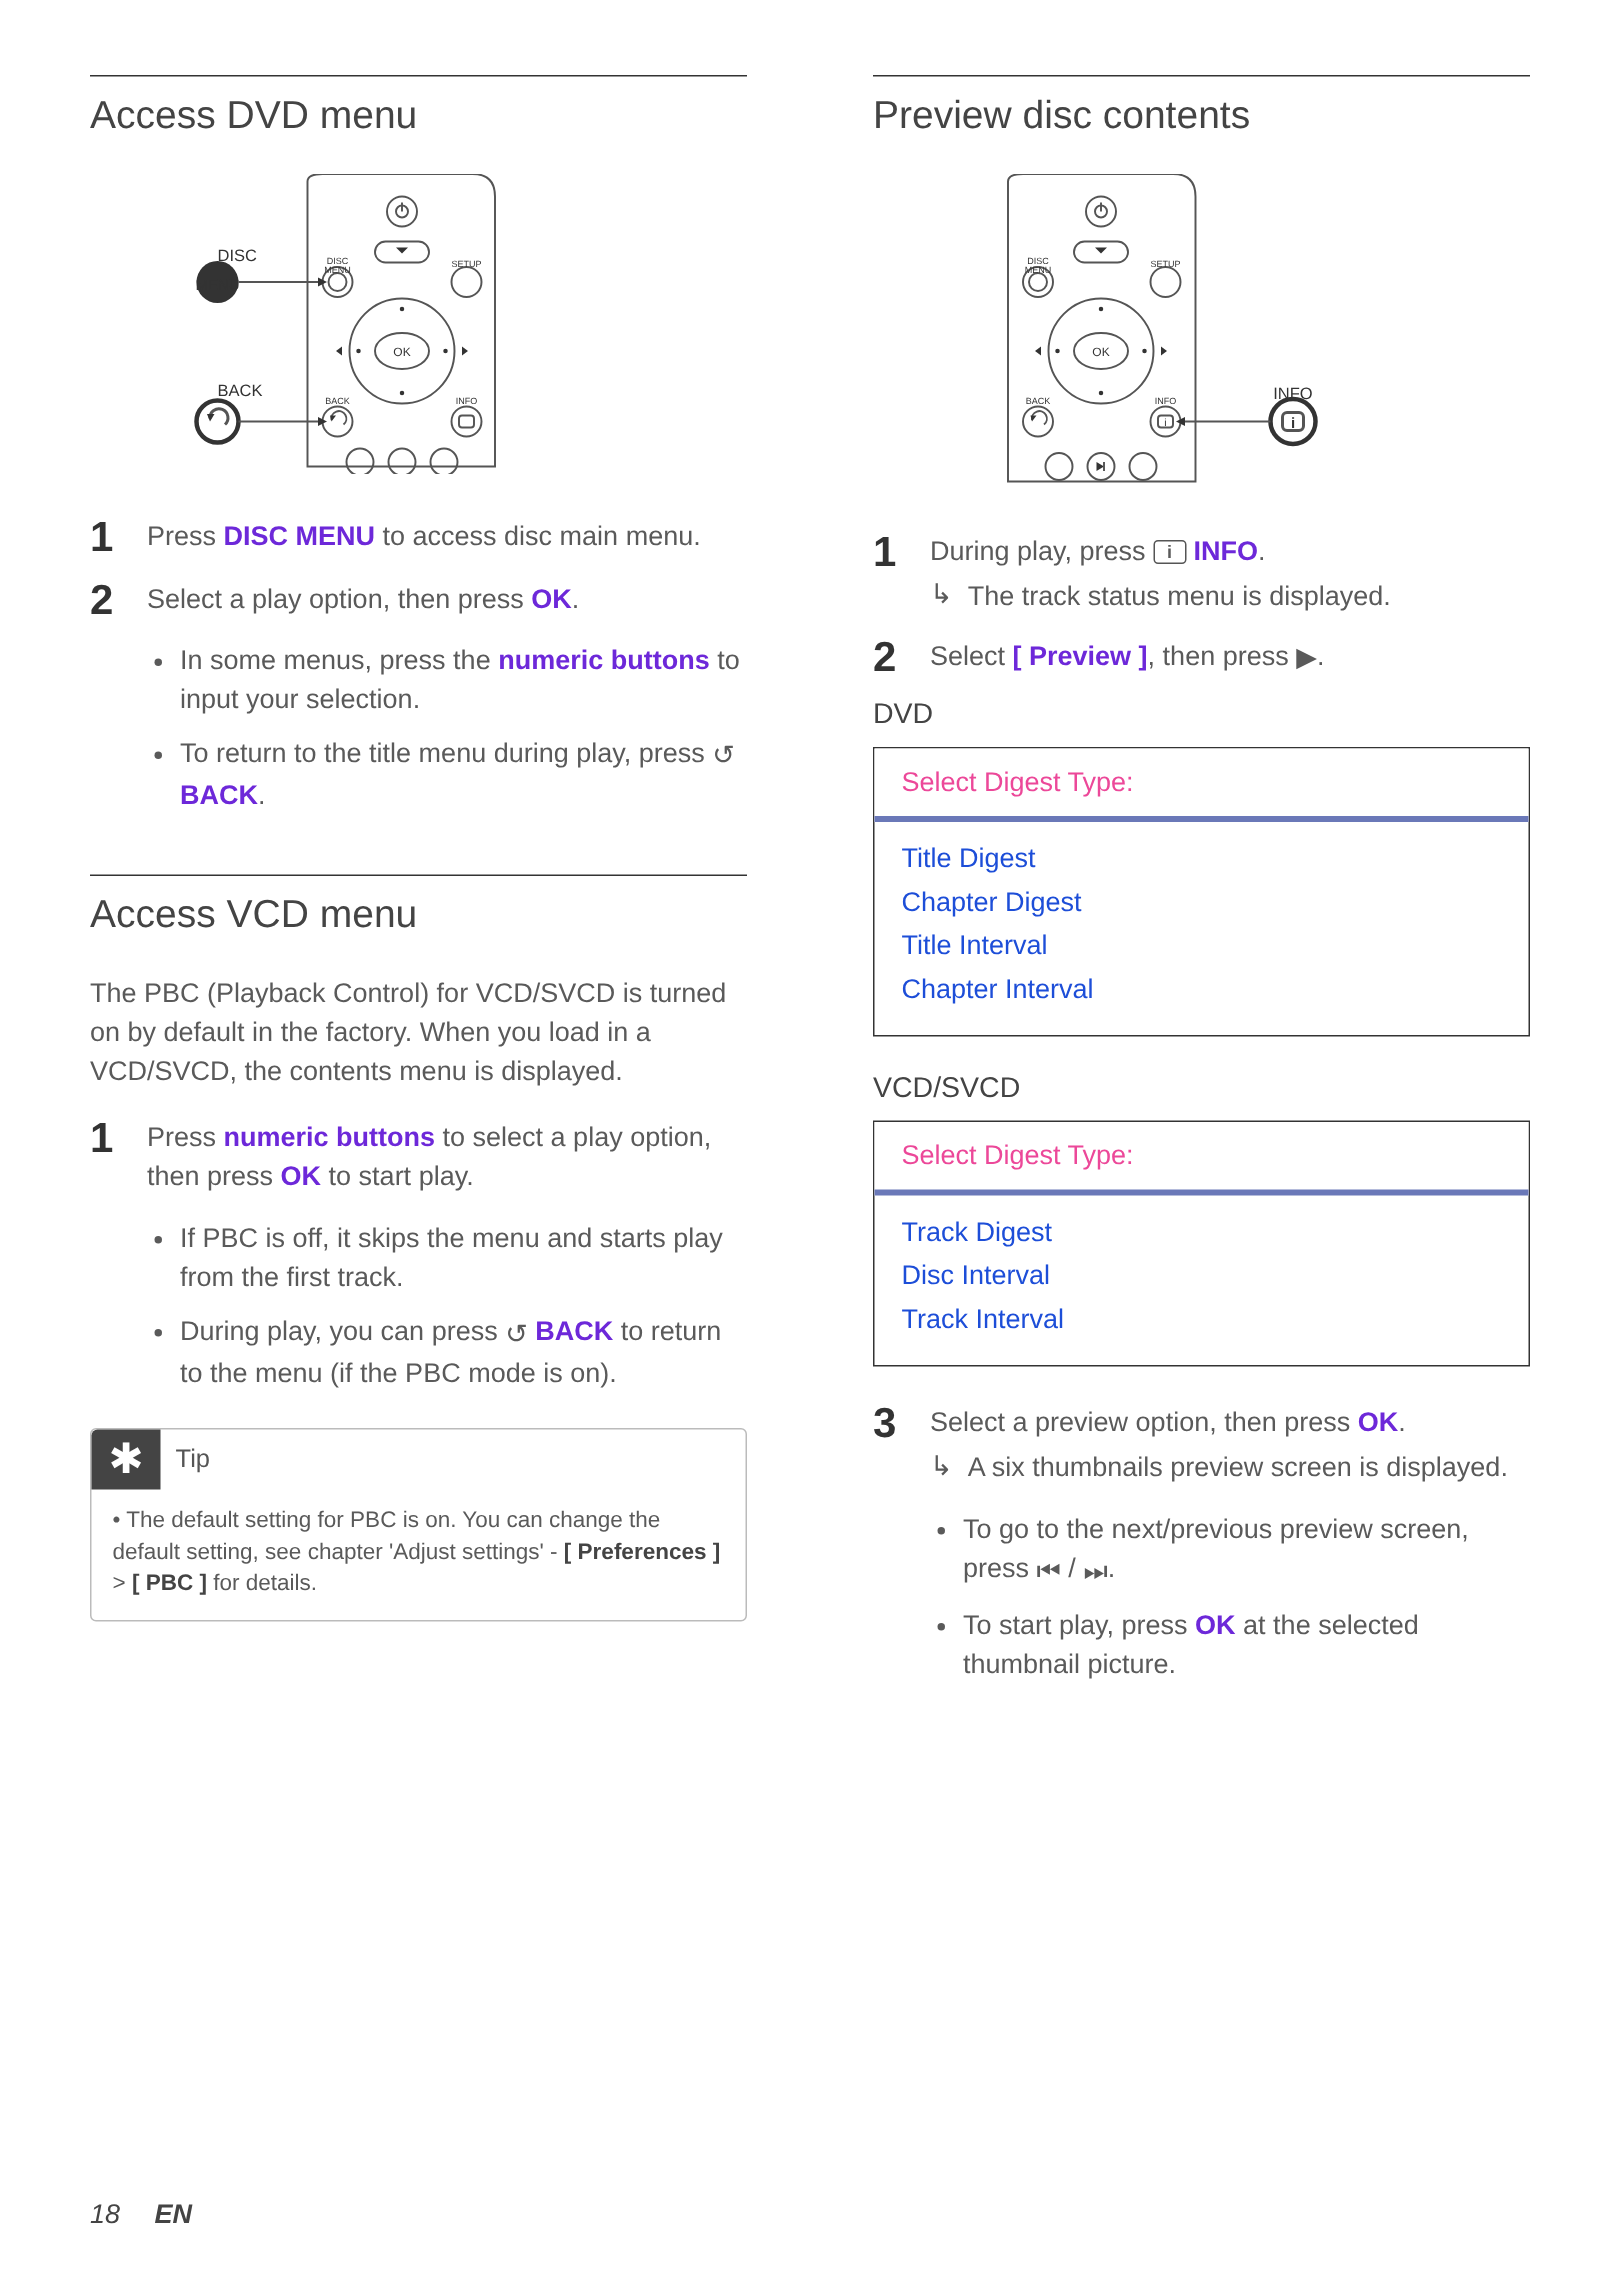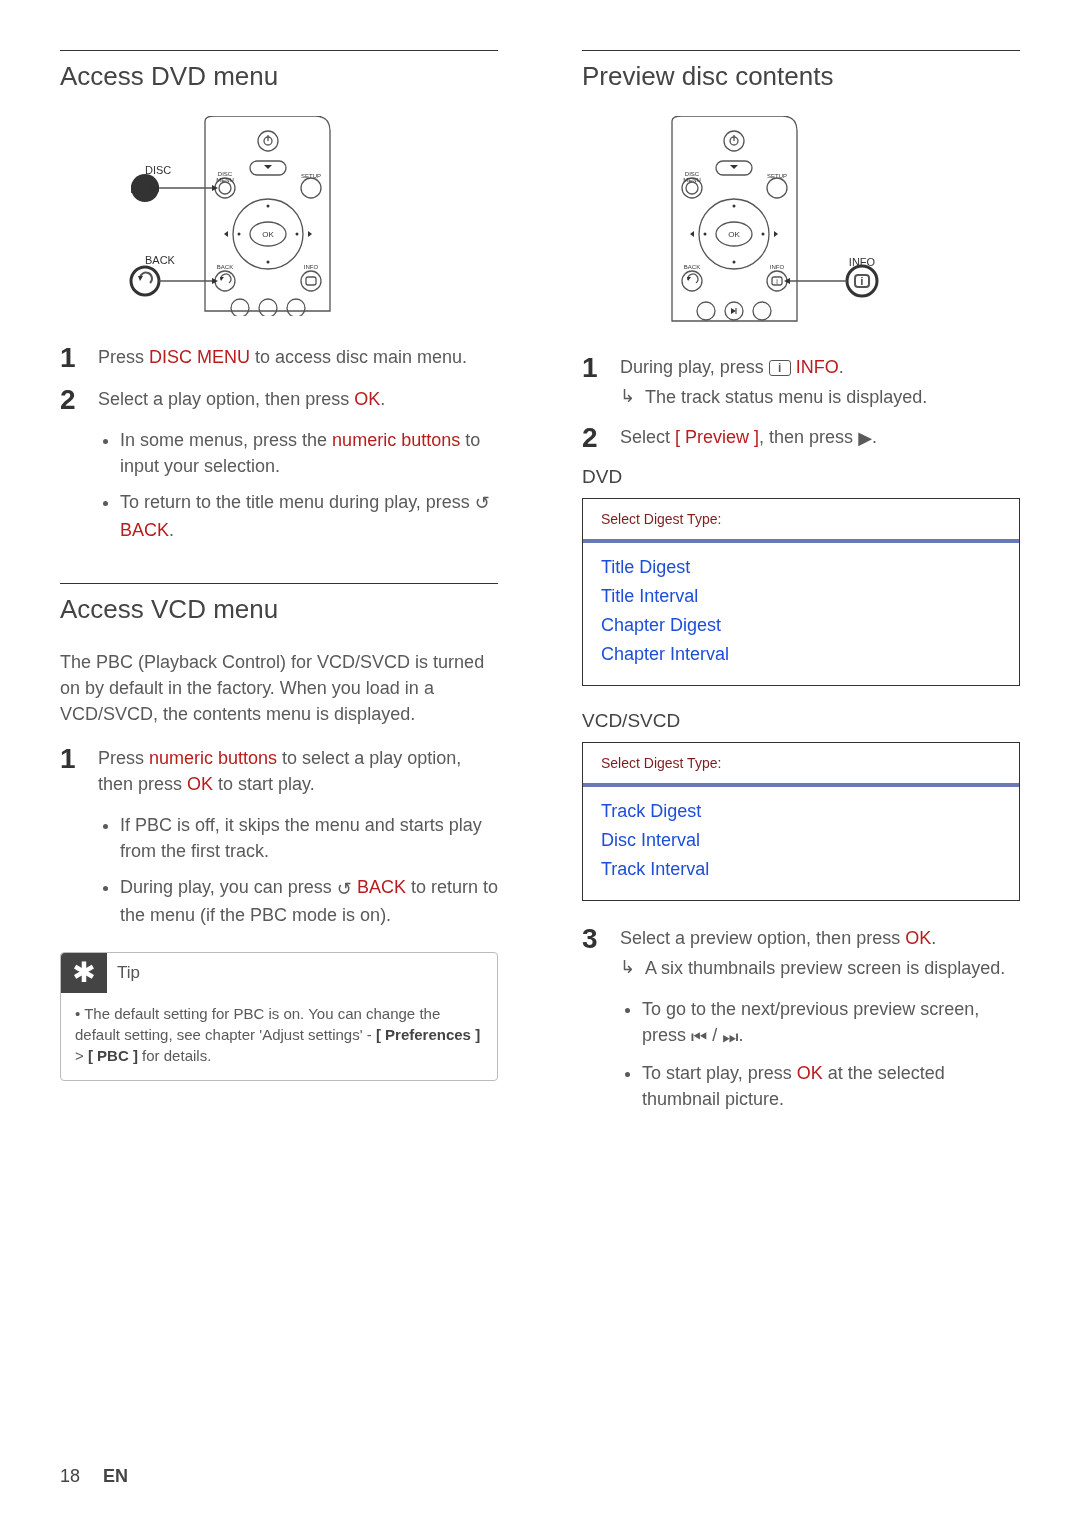--- a/index.html
+++ b/index.html
@@ -7,43 +7,43 @@
   .cols { display: flex; gap: 84px; }
   .col { flex: 1; min-width: 0; }
   .hr-top { border: none; border-top: 1.5px solid #333; margin-bottom: 10px; }
   h2 { font-weight: normal; color: #444; font-size: 26px; margin-bottom: 24px; }
   .diagram { display: flex; justify-content: flex-start; padding-left: 40px; margin-bottom: 28px; }
   .diagram-r { display: flex; justify-content: flex-start; padding-left: 70px; margin-bottom: 28px; }
   ol.steps { list-style: none; padding: 0; }
   ol.steps > li { display: flex; gap: 18px; margin-bottom: 14px; }
   .num { font-size: 28px; font-weight: bold; color: #333; line-height: 1; min-width: 20px; }
   .stepbody { flex: 1; font-size: 18px; line-height: 1.45; }
-  .stepbody .b { font-weight: normal; color: #b91c1c; }
+  .stepbody .b { font-weight: bold; color: #6d28d9; }
   ul.sub { list-style: disc; margin-top: 15px; padding-left: 22px; }
   ul.sub li { margin-bottom: 10px; font-size: 18px; }
   .arrow-sub { display: flex; gap: 10px; margin-top: 4px; font-size: 18px; }
   .arrow { font-size: 18px; line-height: 1.4; }
   .para { font-size: 18px; line-height: 1.45; margin-bottom: 18px; }
   .hr-mid { border: none; border-top: 1.5px solid #333; margin: 30px 0 10px 0; }
   .tip-box { border: 1px solid #bbb; border-radius: 4px; margin-top: 14px; }
   .tip-hdr { display: flex; align-items: center; gap: 10px; padding: 0; }
   .tip-badge { width: 46px; height: 40px; background: #444; color: #fff; display: flex; align-items: center; justify-content: center; font-size: 28px; border-top-left-radius: 4px; }
   .tip-label { font-size: 17px; color: #555; }
   .tip-body { font-size: 15px; line-height: 1.4; padding: 10px 14px 14px 14px; }
   .tip-body .b { font-weight: bold; color: #444; }
   .menu-box { border: 1.5px solid #333; margin-bottom: 24px; }
-  .menu-box .hdr { padding: 12px 18px; font-size: 14px; color: #7f1d1d; border-bottom: 4px solid #6a78b8; background: #fff; }
+  .menu-box .hdr { padding: 12px 18px; font-size: 18px; color: #ec4899; border-bottom: 4px solid #6a78b8; background: #fff; }
   .menu-box .items { padding: 10px 18px 16px 18px; }
   .menu-box .items div { font-size: 18px; color: #1d4ed8; padding: 4px 0; }
   .subh { font-size: 19px; color: #444; margin-bottom: 10px; font-weight: normal; }
   .info-btn { display: inline-flex; align-items: center; justify-content: center; width: 22px; height: 16px; border: 1.5px solid #555; border-radius: 3px; font-size: 12px; font-weight: bold; vertical-align: middle; line-height: 1; }
   .remote-svg { stroke: #555; stroke-width: 1.3; fill: none; }
   .remote-svg text { fill: #333; stroke: none; }
   .remote-svg .fillb { fill: #333; stroke: none; }
-  .footer { position: absolute; bottom: 40px; left: 60px; font-size: 18px; color: #444; }
+  .footer { position: absolute; bottom: 40px; left: 60px; font-size: 18px; color: #444; font-style: italic; }
   .footer .pg { margin-right: 18px; }
   .footer .lang { font-weight: bold; }
   .ico { display: inline-block; vertical-align: middle; }
 </style>
 </head>
 <body>
 
 <div class="cols">
 
   <div class="col">
@@ -221,22 +221,22 @@
           <span>Select </span><span class="b">[ Preview ]</span><span>, then press </span><span class="ico">▶</span><span>.</span>
         </div>
       </li>
     </ol>
 
     <h3 class="subh">DVD</h3>
     <div class="menu-box">
       <div class="hdr">Select Digest Type:</div>
       <div class="items">
         <div>Title Digest</div>
+        <div>Chapter Digest</div>
         <div>Title Interval</div>
-        <div>Chapter Digest</div>
         <div>Chapter Interval</div>
       </div>
     </div>
 
     <h3 class="subh">VCD/SVCD</h3>
     <div class="menu-box">
       <div class="hdr">Select Digest Type:</div>
       <div class="items">
         <div>Track Digest</div>
         <div>Disc Interval</div>

